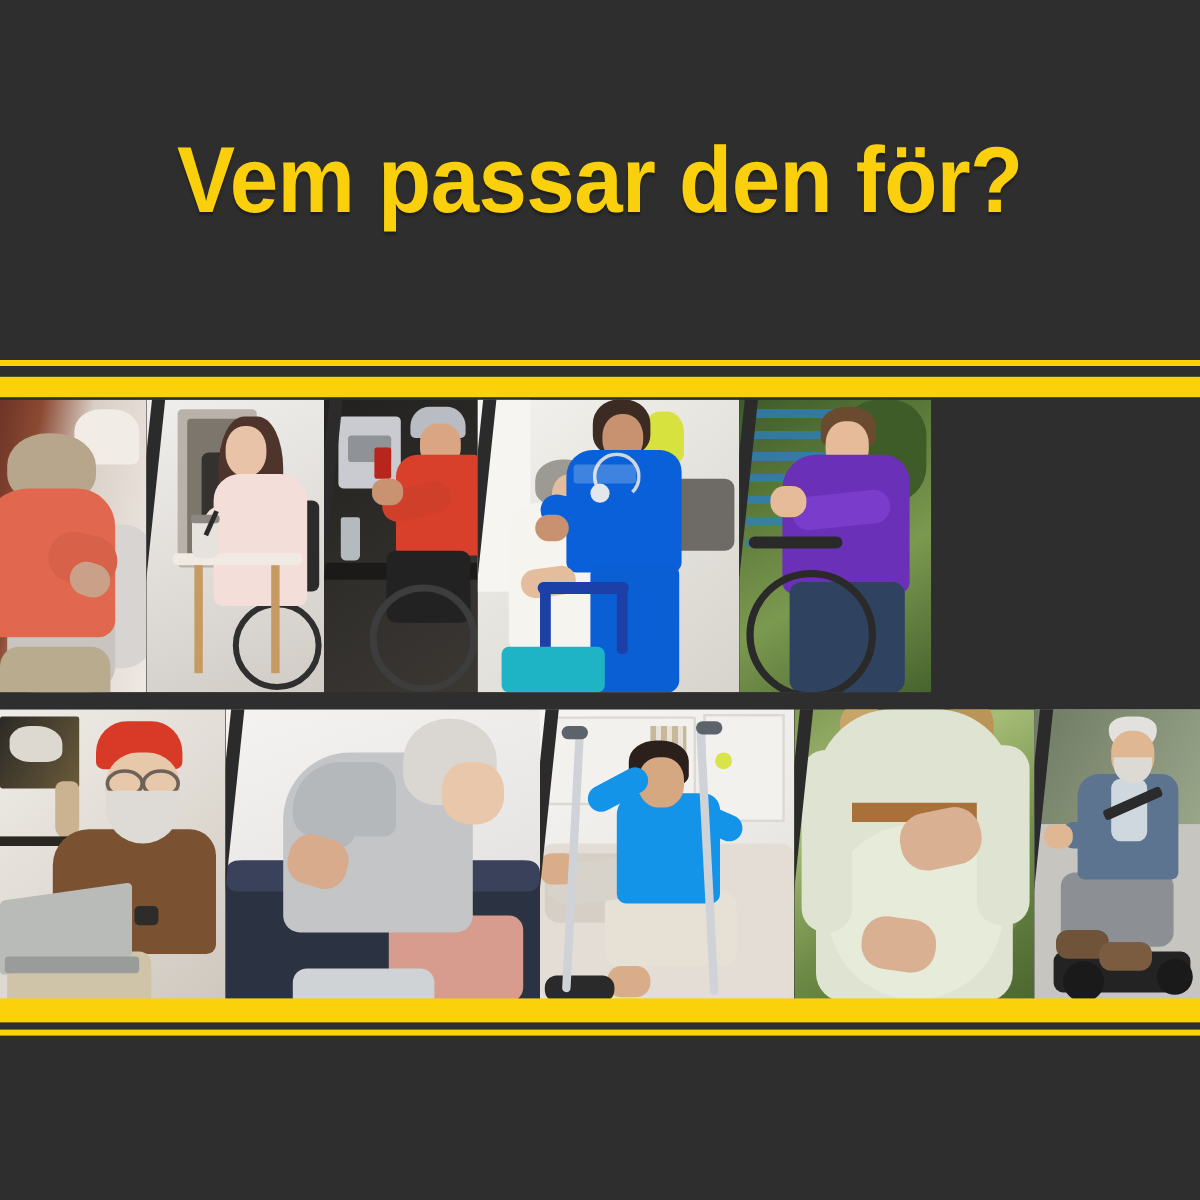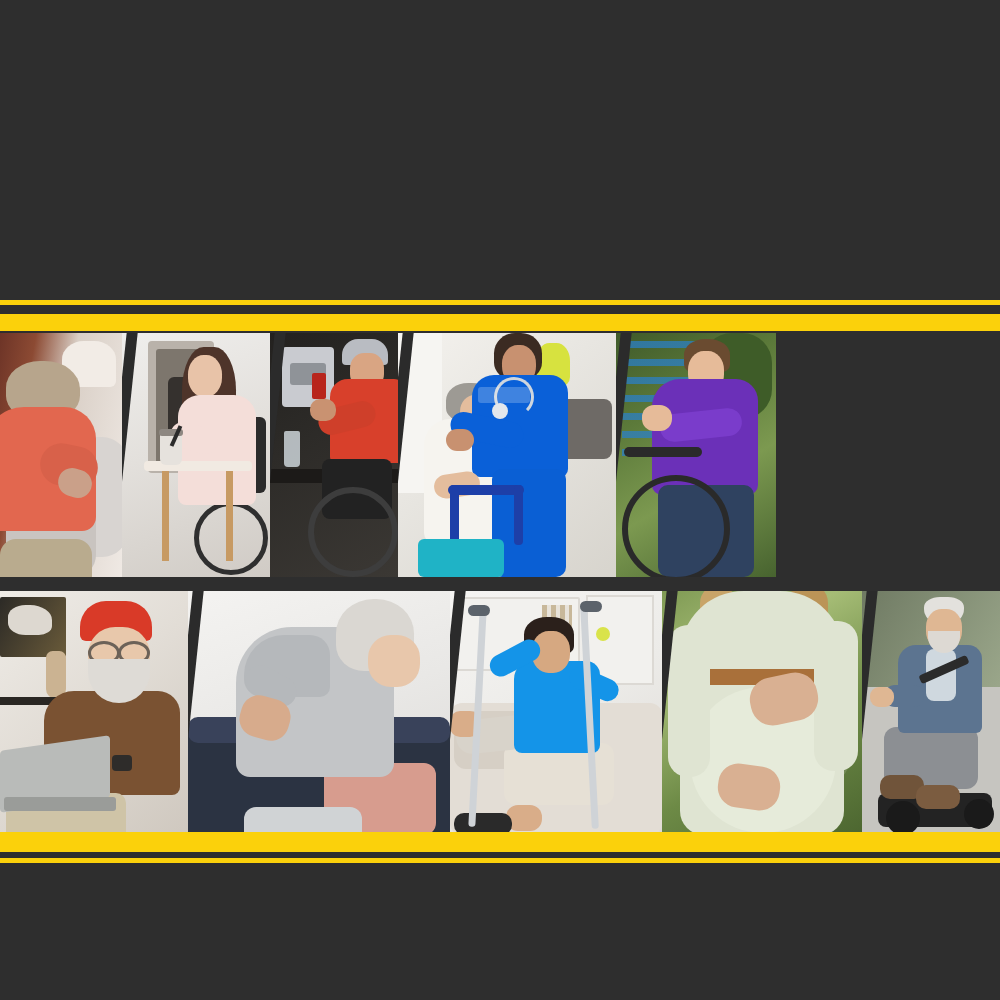--- a/index.html
+++ b/index.html
@@ -256,20 +256,23 @@
   .photo .soft{inset:0;background:
       radial-gradient(ellipse at 30% 30%, rgba(255,255,255,.08), rgba(0,0,0,0) 60%),
       linear-gradient(180deg, rgba(0,0,0,0) 70%, rgba(0,0,0,.18) 100%);
     z-index:20;pointer-events:none;}
 </style>
 </head>
 <body>
 
 <div id="banner">
 
+  <div id="headline-area">
+    <h1 id="headline">Vem passar den för?</h1>
+  </div>
 
   <div class="rule" id="rule-top-thin"></div>
   <div class="rule" id="rule-top-thick"></div>
 
   <div class="strip" id="strip-top">
 
     <div class="photo" id="photo-back-pain">
       <div class="scene">
         <div class="bg"></div>
           <div class="lamp"></div>

